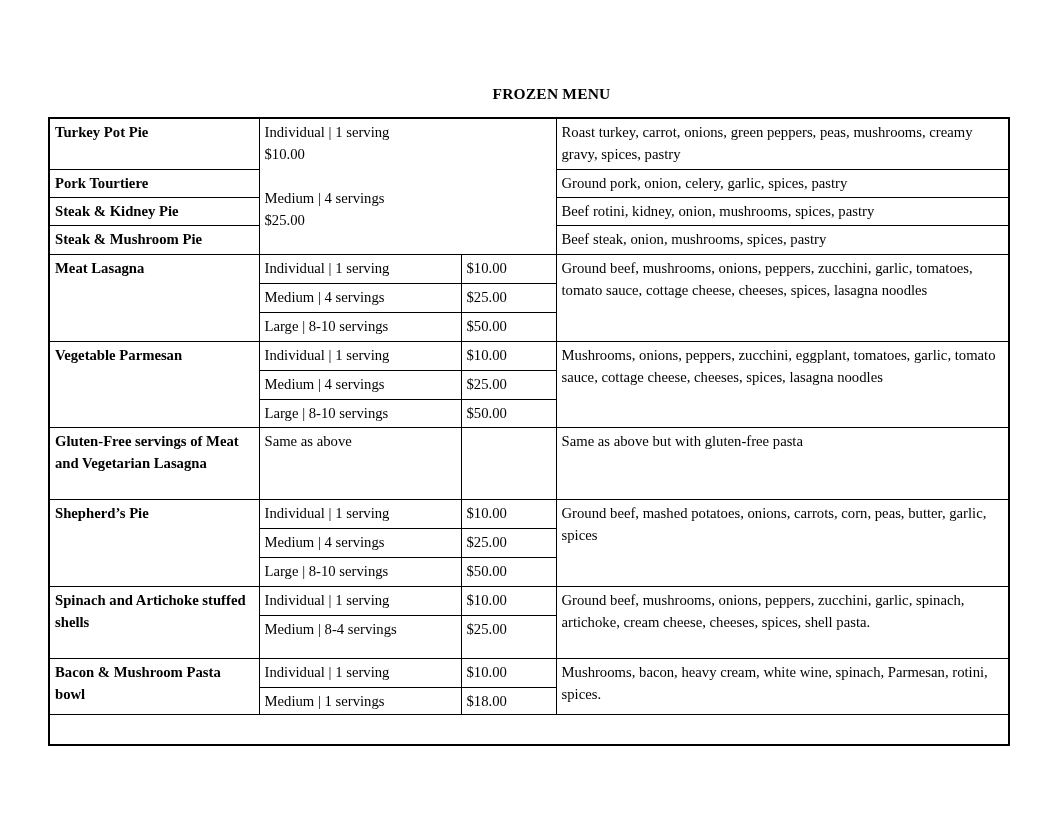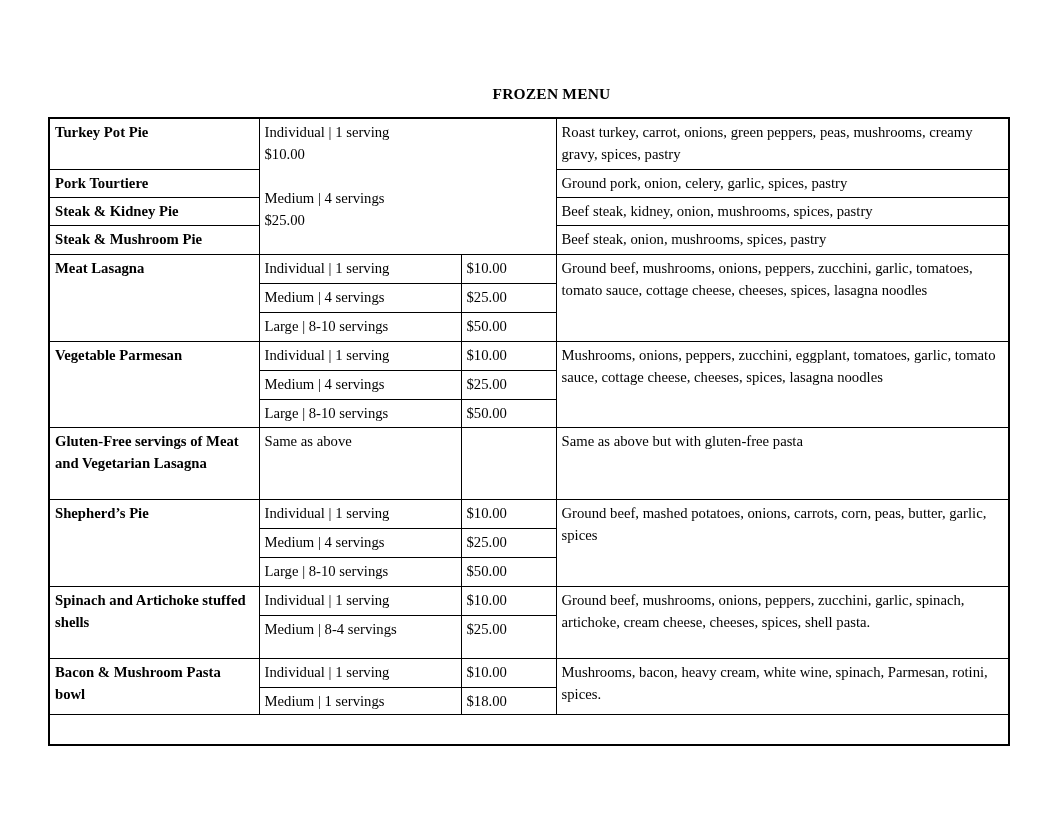--- a/index.html
+++ b/index.html
@@ -79,21 +79,21 @@
 Medium | 4 servings
 $25.00</td>
         <td class="desc">Roast turkey, carrot, onions, green peppers, peas, mushrooms, creamy gravy, spices, pastry</td>
       </tr>
       <tr class="h28">
         <td class="item">Pork Tourtiere</td>
         <td class="desc">Ground pork, onion, celery, garlic, spices, pastry</td>
       </tr>
       <tr class="h28">
         <td class="item">Steak &amp; Kidney Pie</td>
-        <td class="desc">Beef steak, kidney, onion, mushrooms, spices, pastry</td>
+        <td class="desc">Beef rotini, kidney, onion, mushrooms, spices, pastry</td>
       </tr>
       <tr class="h29">
         <td class="item">Steak &amp; Mushroom Pie</td>
         <td class="desc">Beef steak, onion, mushrooms, spices, pastry</td>
       </tr>
 
       <tr class="h29">
         <td class="item" rowspan="3">Meat Lasagna</td>
         <td class="size">Individual | 1 serving</td>
         <td class="price">$10.00</td>

